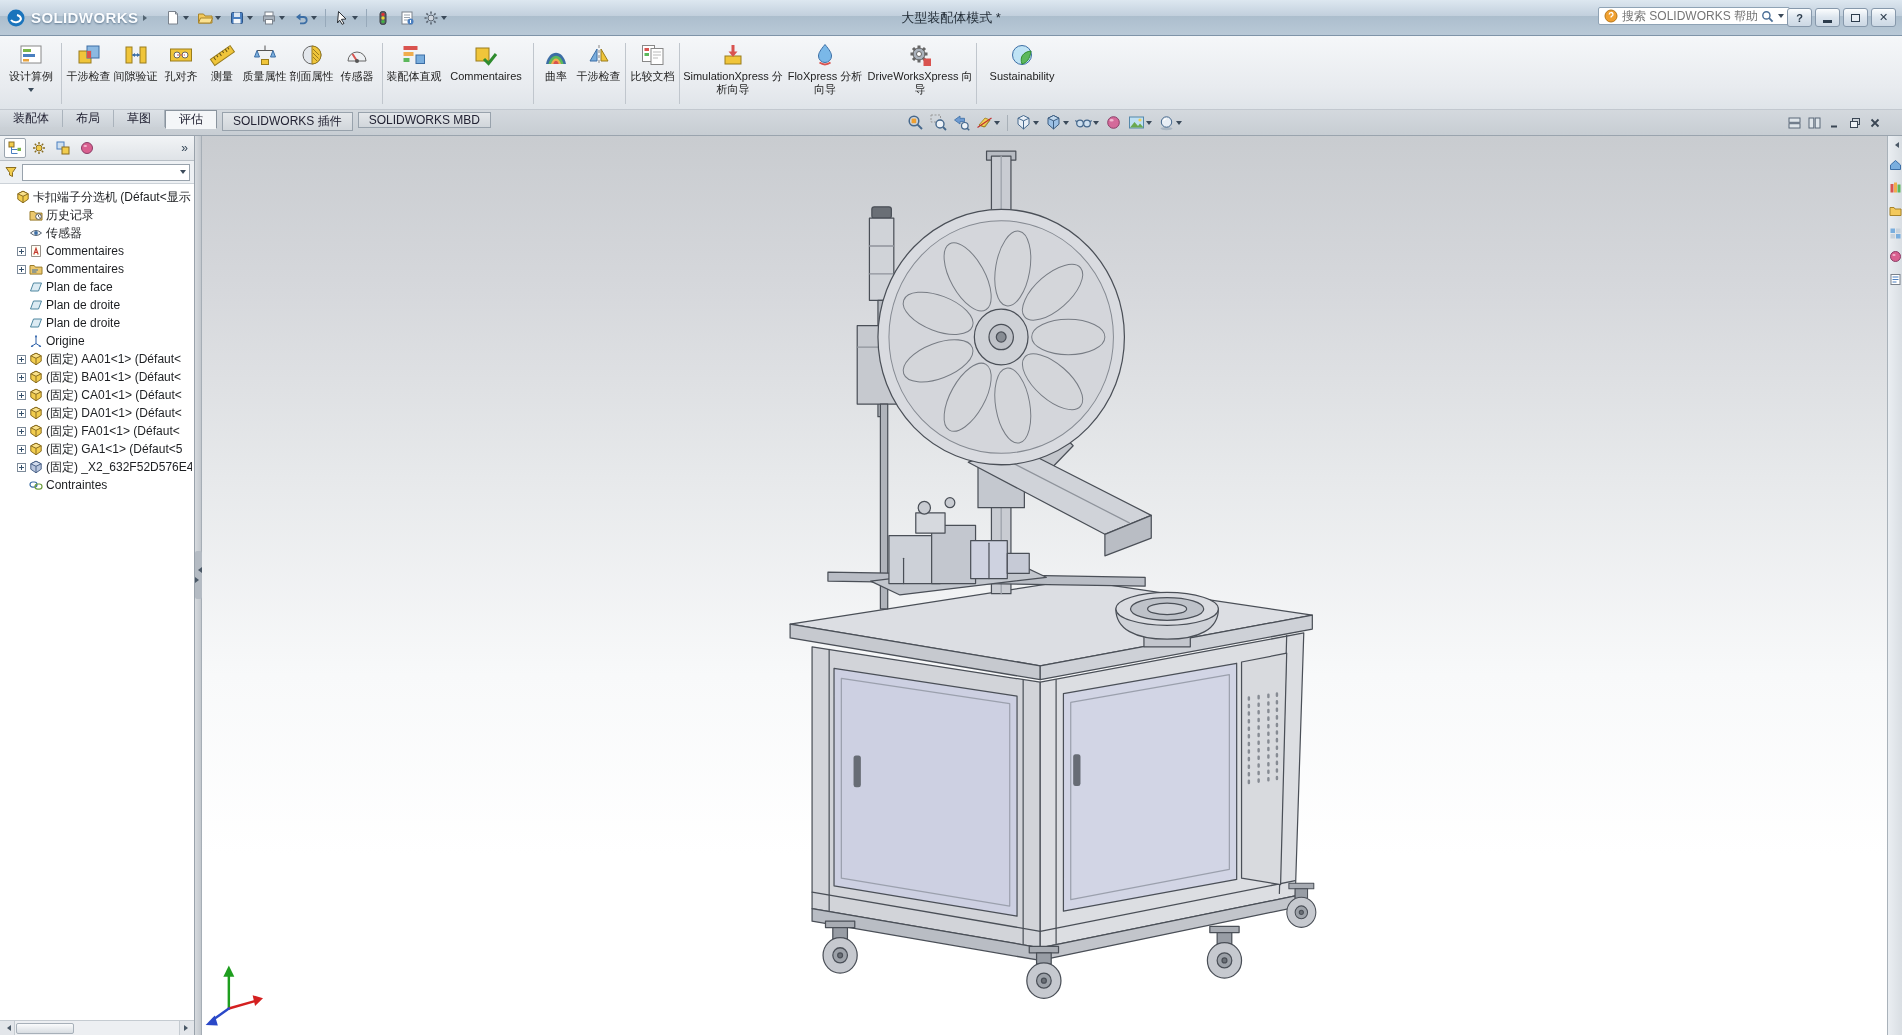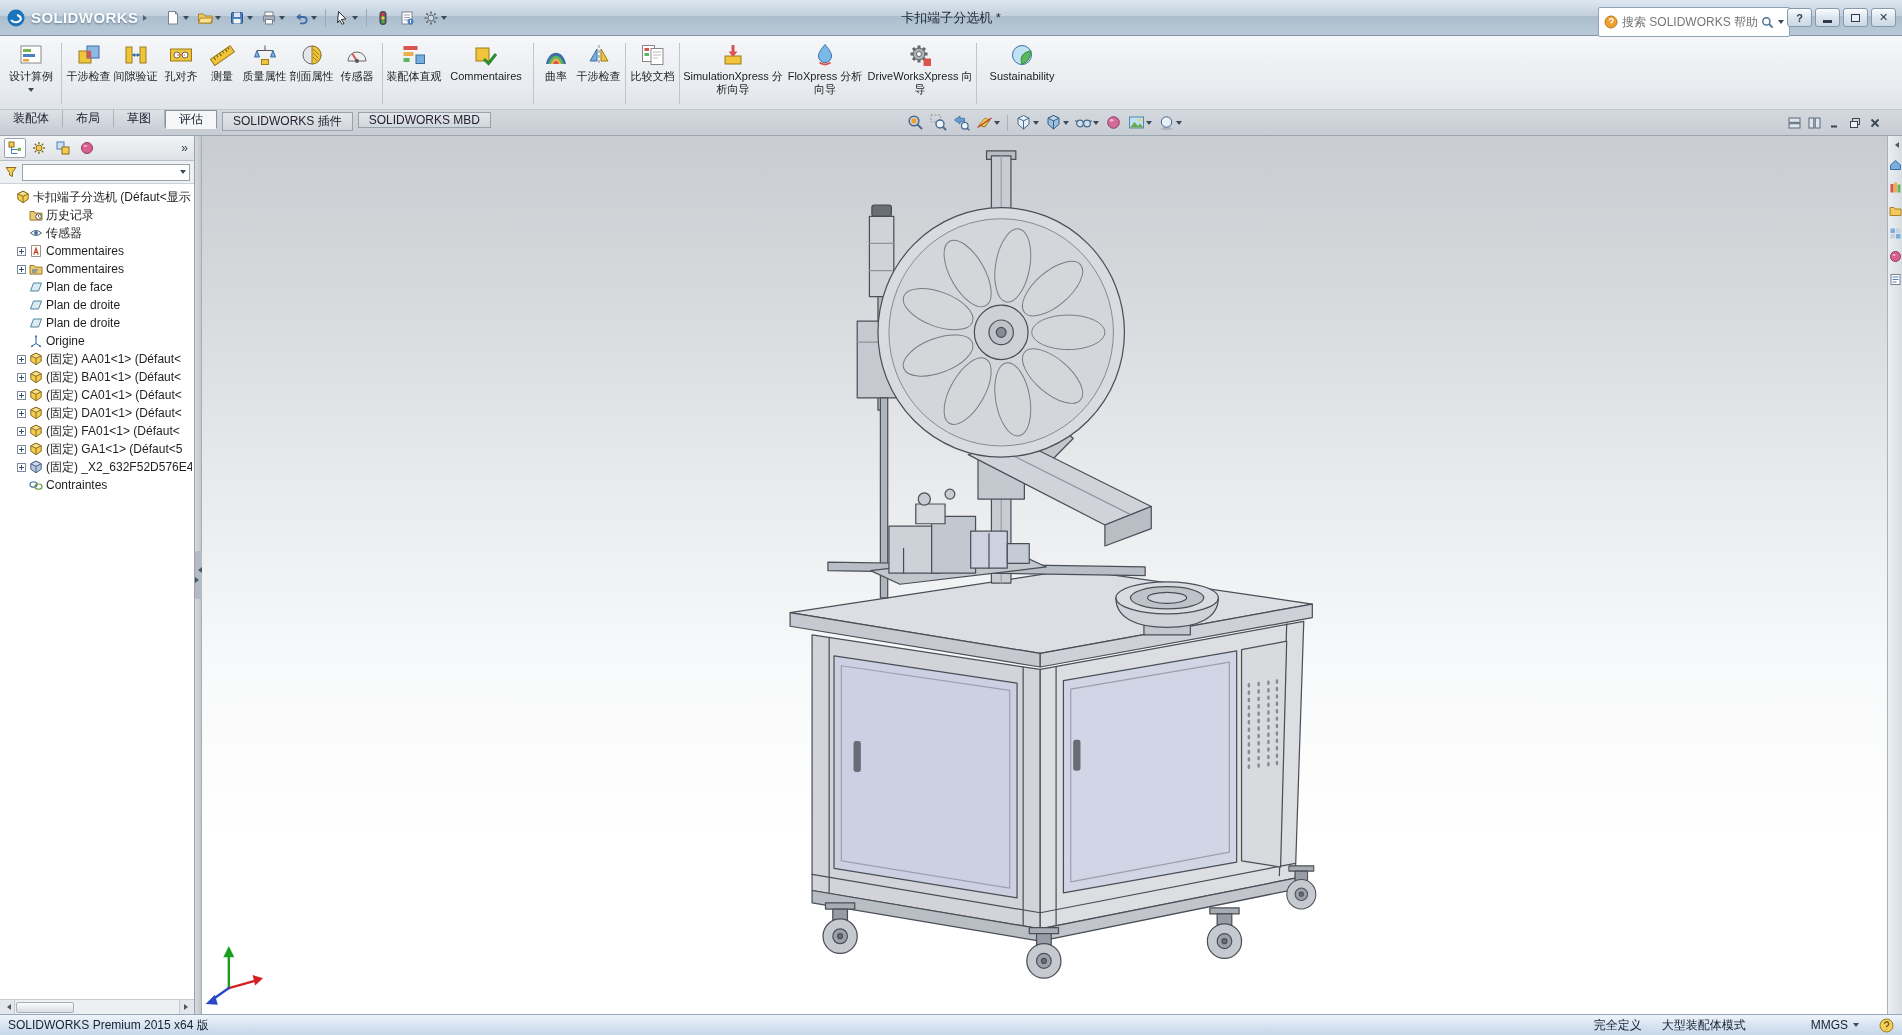--- a/index.html
+++ b/index.html
@@ -9,21 +9,21 @@
 
 
 .titlebar{flex:0 0 36px;display:flex;align-items:center;padding:0 6px;position:relative;
  background:linear-gradient(#dde7f0,#c2d0dd 45%,#acbecd 46%,#b9c9d7);border-bottom:1px solid #7f94a8}
 .brand{display:flex;align-items:center;gap:5px;margin-right:12px}
 .brand-text{font-size:15px;font-weight:bold;letter-spacing:.4px;color:#fbfdff;text-shadow:0 1px 2px rgba(40,70,100,.6)}
 .qtools{display:flex;align-items:center;gap:2px}
 .qbtn{display:flex;align-items:center;gap:2px;padding:2px 3px;border-radius:2px}
 .qsep{width:1px;height:18px;background:#97a9ba;margin:0 3px}
 .dtitle{position:absolute;left:50%;top:50%;transform:translate(-50%,-50%);font-size:13px;color:#222c36}
-.search{position:absolute;right:112px;top:7px;display:flex;align-items:center;gap:4px;width:192px;height:30px;
+.search{position:absolute;right:112px;top:7px;display:flex;align-items:center;gap:4px;width:192px;height:18px;
  background:#fff;border:1px solid #8fa3b5;border-radius:2px;padding:0 5px}
 .search input{border:0;outline:0;flex:1;min-width:0;font-size:12px;background:transparent;color:#333;font-family:inherit}
 .winbtns{position:absolute;right:6px;top:8px;display:flex;gap:3px}
 .winbtn{width:25px;height:19px;display:flex;align-items:center;justify-content:center;
  background:linear-gradient(#fbfdfe,#dce5ee 50%,#ccd8e4);border:1px solid #8698ab;border-radius:3px;font-size:11px;color:#2c3c4c;font-weight:bold}
 .min-glyph{width:9px;height:3px;background:#2c3c4c;margin-top:7px}
 .restore-glyph{width:9px;height:8px;border:1.5px solid #2c3c4c;background:#e8eef4}
 
 
 .ribbon{flex:0 0 74px;display:flex;align-items:stretch;padding:2px 4px 0 4px;
@@ -228,21 +228,21 @@
       <div class="qbtn">
         <svg width="16" height="16" viewBox="0 0 16 16">
           <circle cx="8" cy="8" r="3" fill="#cfd6de" stroke="#5a6470"></circle>
           <g stroke="#5a6470" stroke-width="1.6">
               <path d="M8 1.5v2.2M8 12.3v2.2M1.5 8h2.2M12.3 8h2.2M3.4 3.4l1.6 1.6M11 11l1.6 1.6M3.4 12.6 5 11M11 5l1.6-1.6"></path>
             </g>
         </svg>
           <span class="tri-d"></span>
       </div>
     </div>
-    <div class="dtitle">卡扣端子分选机 *</div>
+    <div class="dtitle">大型装配体模式 *</div>
     <div class="search">
       <svg width="14" height="14" viewBox="0 0 14 14">
         <circle cx="7" cy="7" r="6" fill="#f0a030" stroke="#b97717"></circle>
           <path d="M5.2 5.4a1.9 1.9 0 1 1 2.6 1.8c-.6.3-.8.7-.8 1.3M7 10.4v.2" fill="none" stroke="#fff" stroke-width="1.3"></path>
       </svg>
       <input type="text" placeholder="搜索 SOLIDWORKS 帮助" style="">
       <svg width="13" height="13" viewBox="0 0 13 13">
         <circle cx="5.4" cy="5.4" r="3.6" fill="none" stroke="#4a6e96" stroke-width="1.4"></circle>
           <path d="M8.2 8.2 11.6 11.6" stroke="#4a6e96" stroke-width="1.8"></path>
       </svg>
@@ -912,29 +912,14 @@
           <ellipse cx="5" cy="5" rx="1.6" ry="1" fill="#f2b6cf"></ellipse>
       </svg>
       <svg class="tpic" viewBox="0 0 13 13">
         <rect x="2" y="1.5" width="9" height="10" fill="#fff" stroke="#7a828c"></rect>
           <path d="M3.5 4h6M3.5 6.5h6M3.5 9h4" stroke="#4a7fc0"></path>
       </svg>
     </div>
   </div>
 
 
-  <div class="statusbar">
-    <span>SOLIDWORKS Premium 2015 x64 版</span>
-    <div class="sb-right">
-      <span>完全定义</span>
-      <span>大型装配体模式</span>
-      <div class="sb-units" style="margin-left:45px">
-        <span>MMGS</span>
-        <span class="tri-d"></span>
-      </div>
-      <svg width="15" height="15" viewBox="0 0 15 15">
-        <circle cx="7.5" cy="7.5" r="6.5" fill="#f3cf56" stroke="#9a7d1c"></circle>
-        <path d="M5.5 5.8a2.1 2.1 0 1 1 2.9 2c-.6.3-.9.7-.9 1.4M7.5 11.2v.2" fill="none" stroke="#6a5614" stroke-width="1.3"></path>
-      </svg>
-    </div>
-  </div>
 
 </div>
 
 </body></html>

